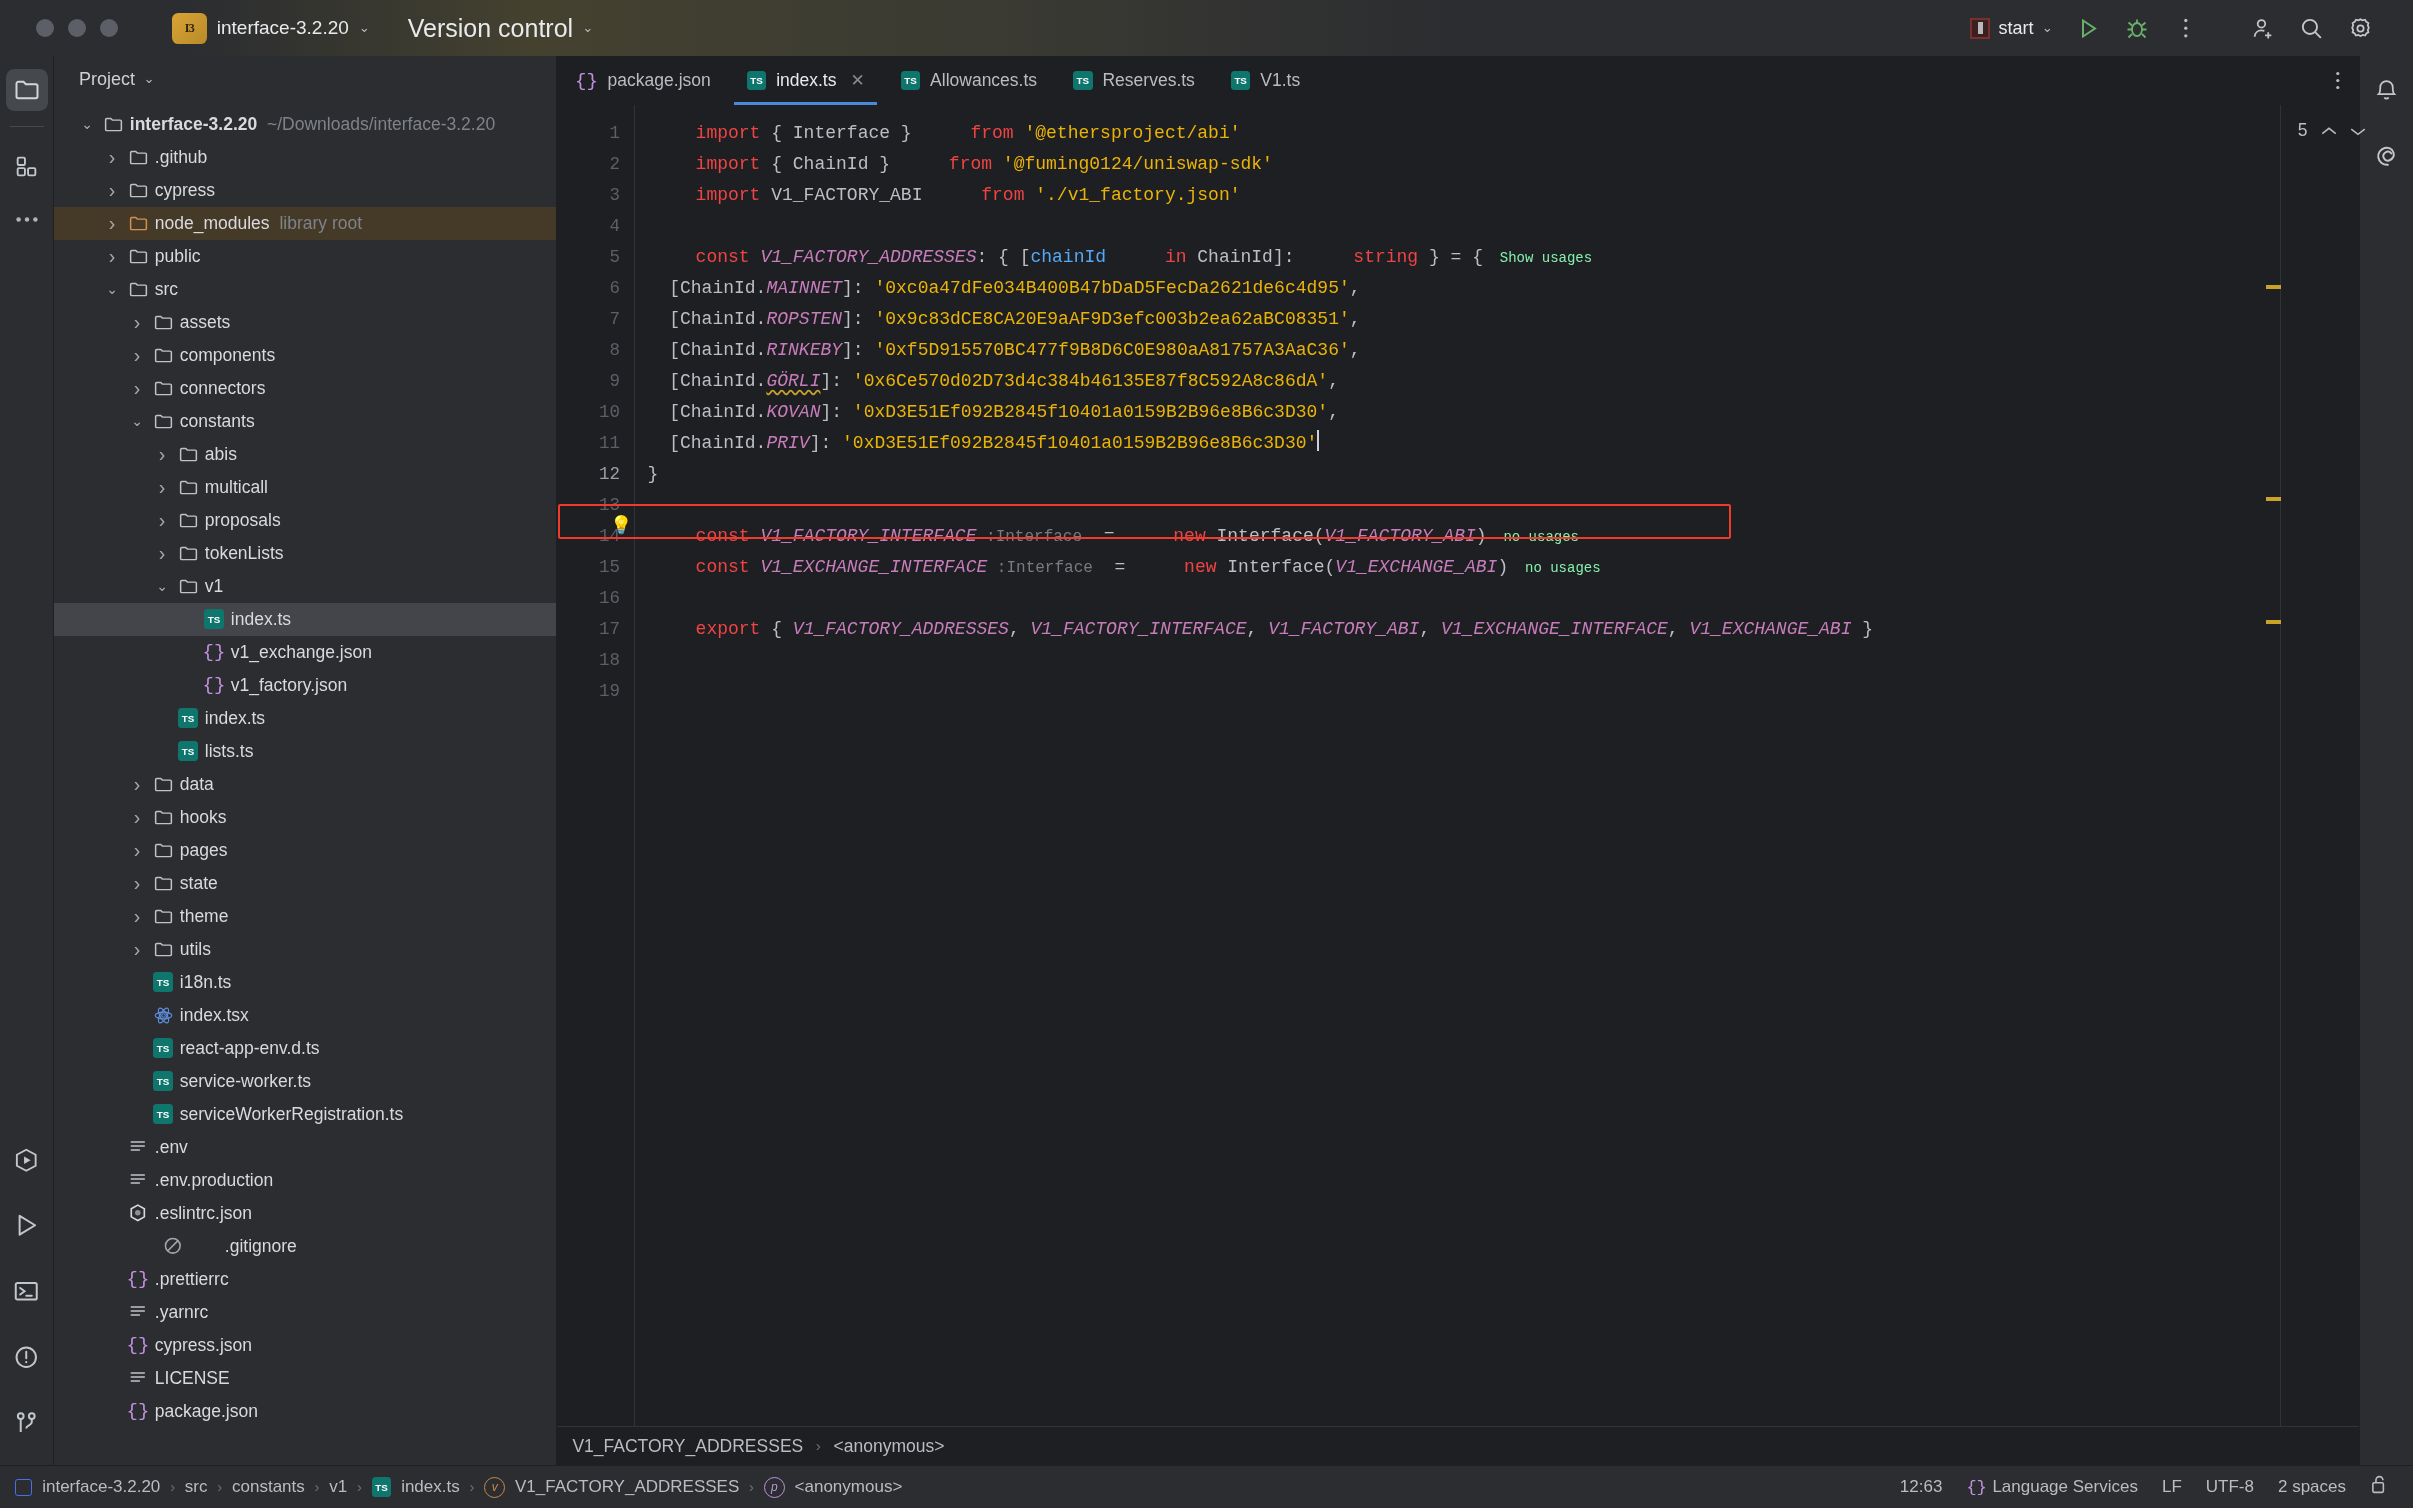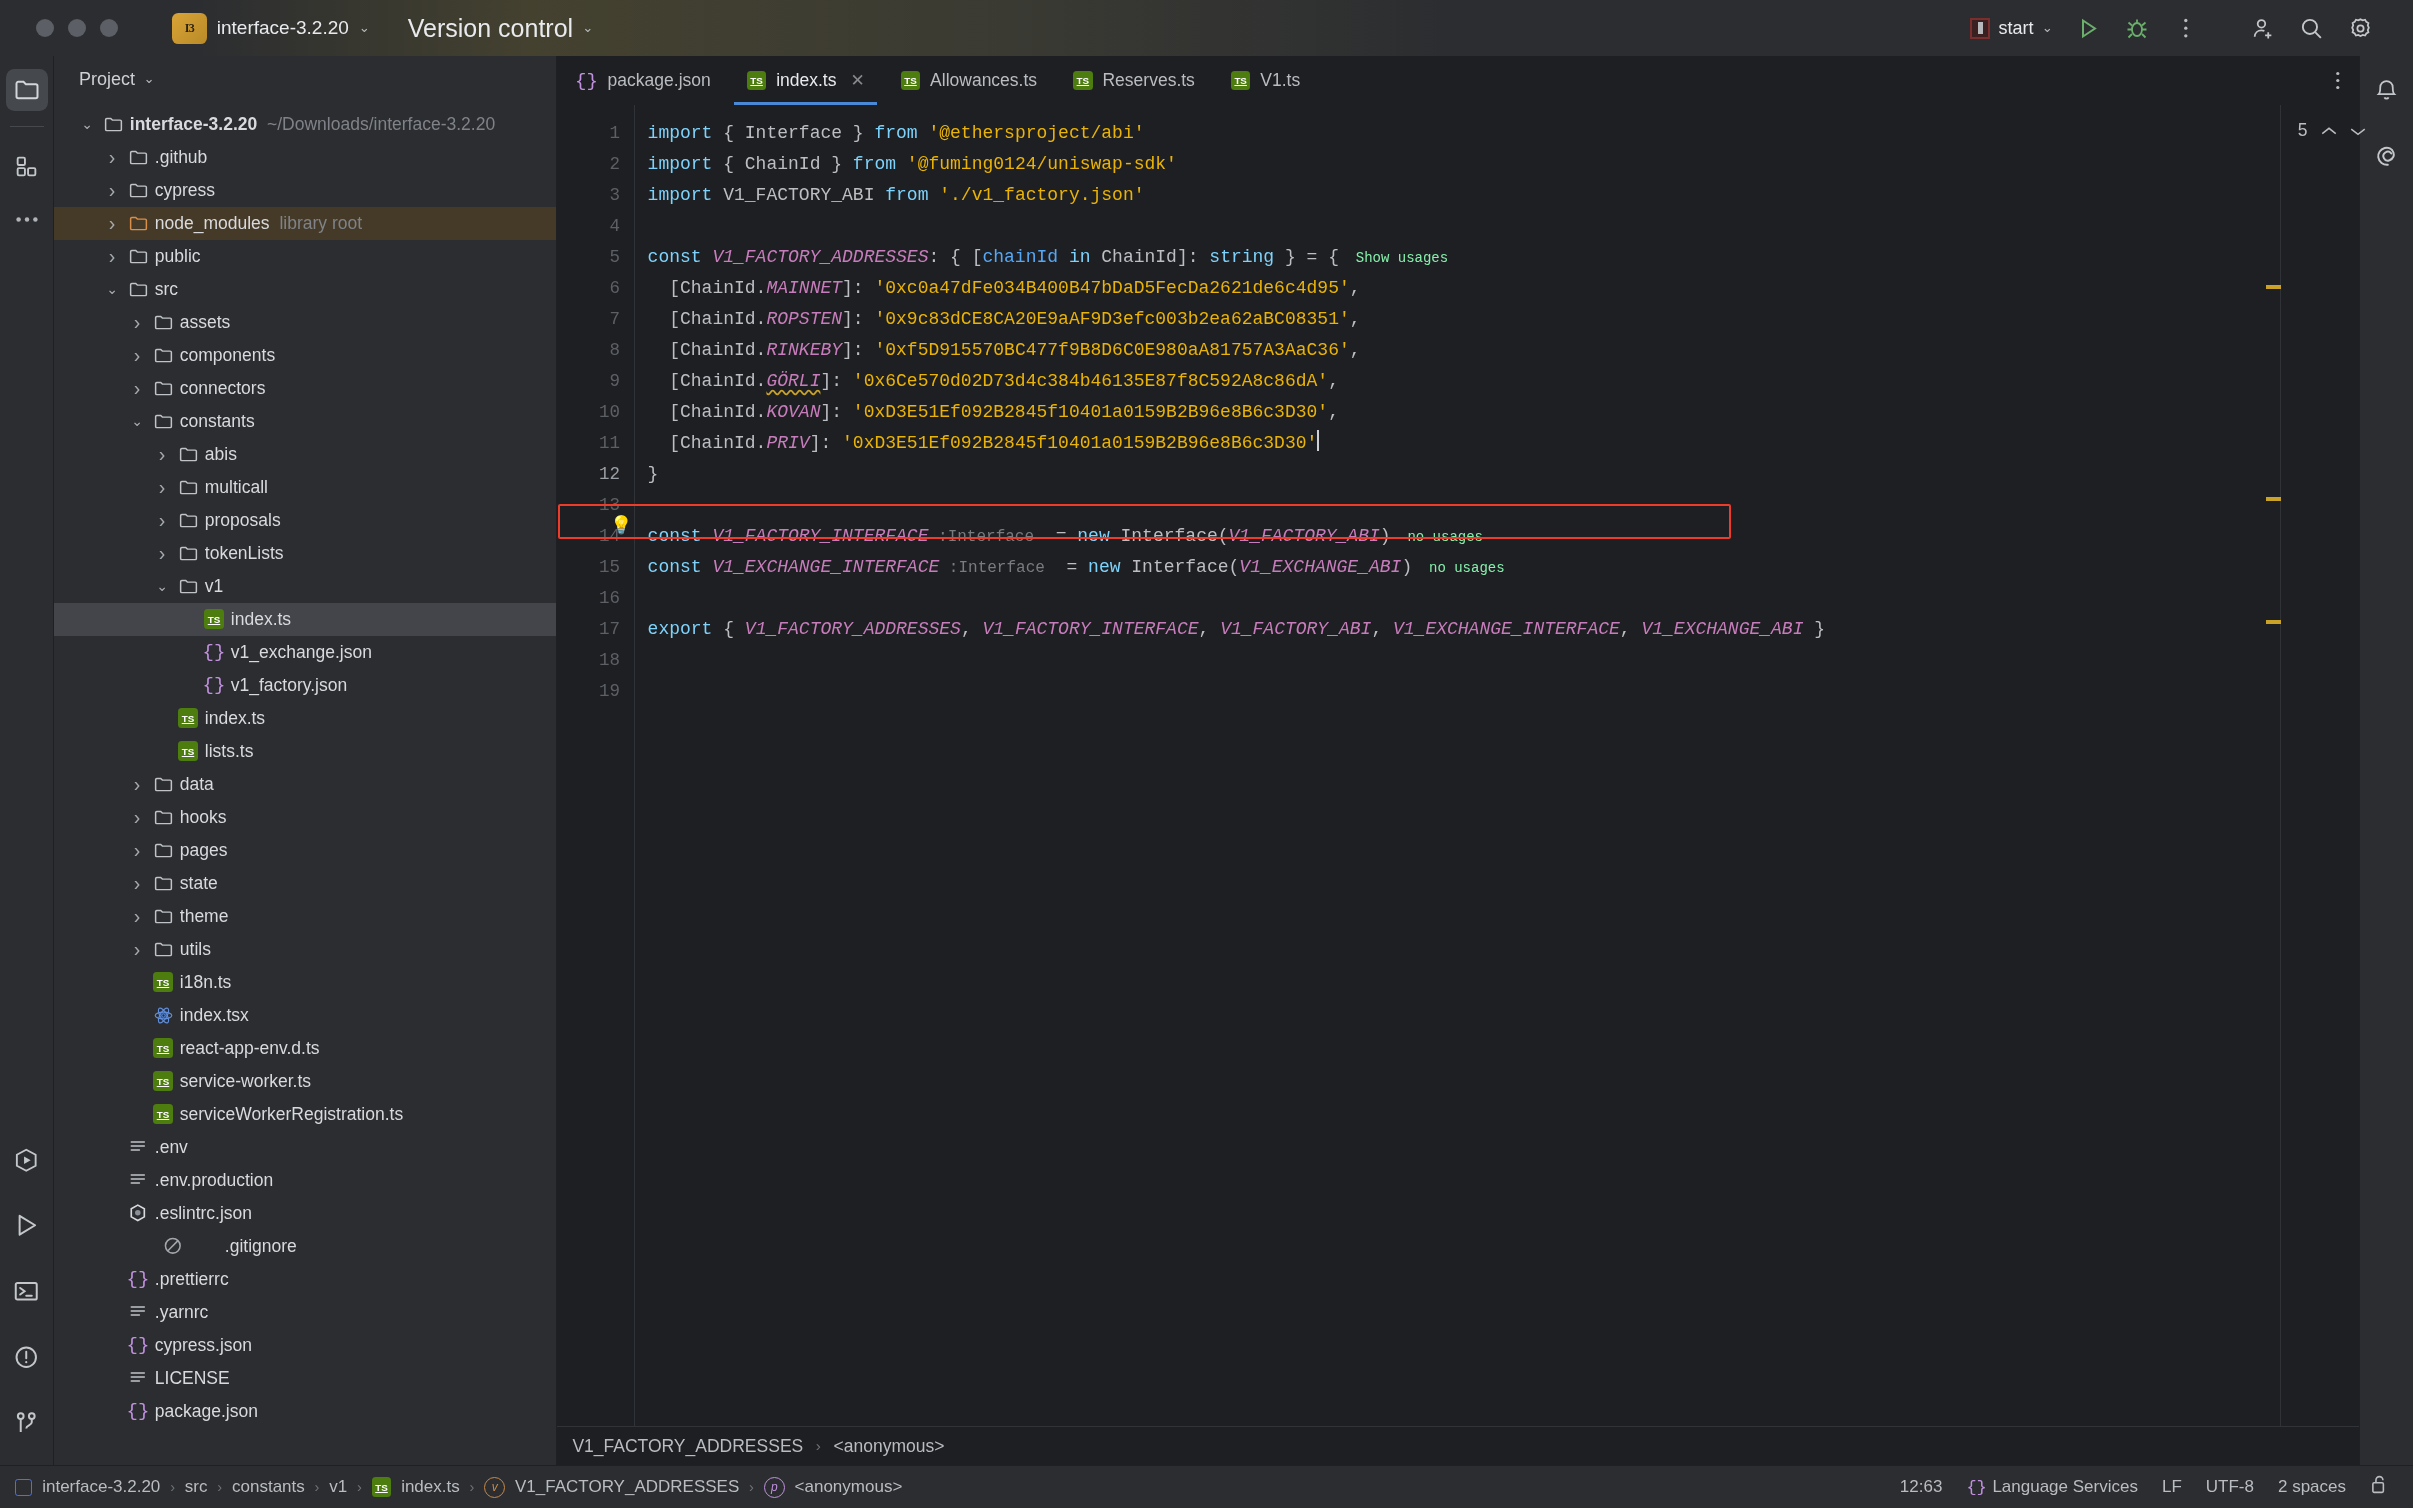--- a/index.html
+++ b/index.html
@@ -72,23 +72,23 @@
   .row { height: 33px; display: flex; align-items: center; color: #d8dadd; white-space: nowrap; position: relative; }
   .row.sel { background: #43454a; }
   .row.lib { background: #453a28; }
   .arrow { width: 24px; display: flex; align-items: center; justify-content: center; color: #a7abb0; font-size: 14px; flex: 0 0 24px; }
   .arrow.none { visibility: hidden; }
   .ficon { width: 28px; flex: 0 0 28px; display: flex; align-items: center; justify-content: center; }
   .lbl { margin-left: 2.8px; }
   .lbl.bold { font-weight: bold; }
   .sub { color: #7f8389; margin-left: 9.8px; }
   .ts-badge {
-    width: 19.6px; height: 19.6px; border-radius: 3.5px; background: #4d7c0f;
+    width: 19.6px; height: 19.6px; border-radius: 3.5px; background: #0f766e;
     color: #fff; font-size: 9.8px; font-weight: bold; display:flex;
-    align-items:center; justify-content:center; font-family: "Liberation Sans", sans-serif; text-decoration: underline;
+    align-items:center; justify-content:center; font-family: "Liberation Sans", sans-serif;
   }
   .json-badge { color: #c191e0; font-size: 19px; line-height: 1; font-family: "Liberation Mono", monospace; }
 
   
   .editor-area { flex: 1; display: flex; flex-direction: column; min-width: 0; background: #1e1f22; }
   .tabs { height: 49px; flex: 0 0 49px; display: flex; align-items: stretch; background: #1e1f22; position: relative; }
   .tab { display: flex; align-items: center; gap: 9.8px; padding: 0 18px; color: #b9bcc1; font-size: 17.5px; position: relative; }
   .tab.active { color: #e8eaed; }
   .tab.active::after { content:""; position:absolute; left: 5.6px; right: 5.6px; bottom: 0; height: 2.8px; background: #4a88d8; }
   .tab .x { color: #85888d; font-size: 17px; margin-left: 4.2px; }
@@ -100,21 +100,21 @@
   .gline.cur { color: #9ba0a6; }
   .bulb { position: absolute; left: 53px; top: 409px; font-size: 18px; }
 
   .code {
     flex: 1; padding-top: 12.6px; position: relative; min-width: 0;
     font-family: "Liberation Mono", monospace; font-size: 18px;
     border-left: 0.7px solid #303338;
   }
   .cline { height: 31px; line-height: 31px; white-space: pre; padding-left: 12.6px; color: #bcbec4; }
   
-  .kw { color: #7dd3fc; }
+  .kw { color: #ef4444; margin-left: 48px; }
   .str { color: #eab308; text-align: center; }
   .id  { color: #bcbec4; }
   .field { color: #c77dbb; font-style: italic; }
   .param { color: #56a8f5; }
   .hint { color: #787b80; font-style: normal; font-size: 16px; }
   .usage { color: #86efac; font-size: 14px; font-style: normal; }
   .typo { text-decoration: underline wavy #c9a227; text-underline-offset: 4.2px; }
 
   .hl-box {
     position: absolute; left: -77px; top: 399px; width: 1173px; height: 35px;

